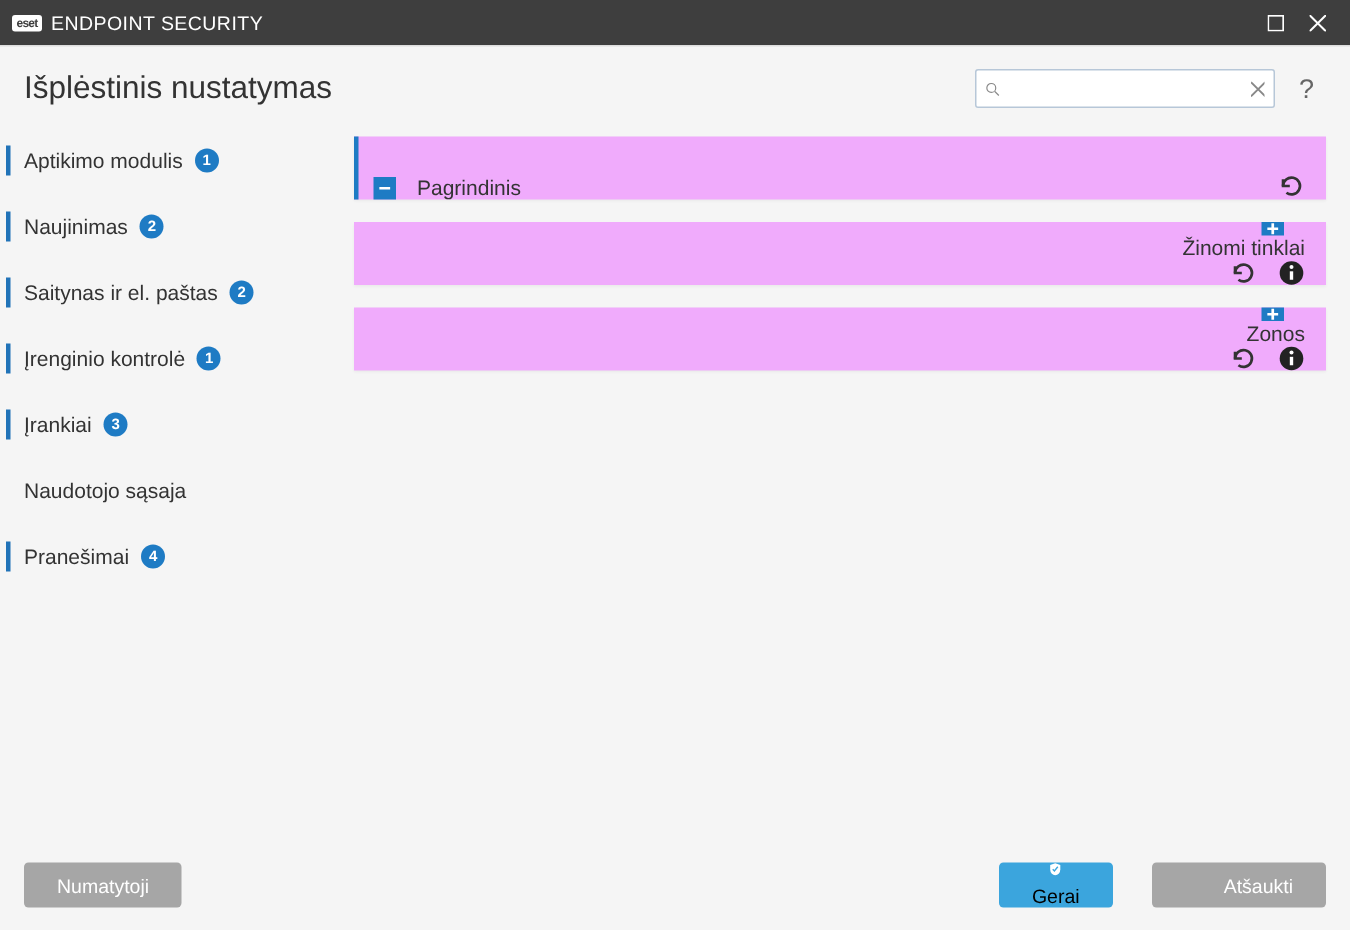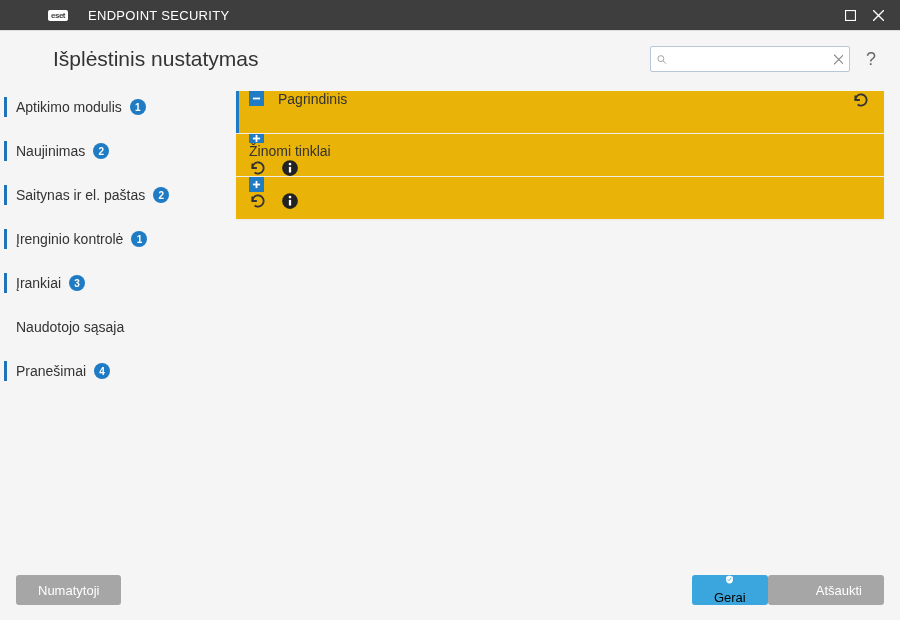--- a/index.html
+++ b/index.html
@@ -1,56 +1,56 @@
 <!DOCTYPE html>
 <html><head>
   <meta charset="utf-8">
   <style>
     * { box-sizing: border-box; margin: 0; padding: 0; font-family: 'Segoe UI', Arial, sans-serif; }
     body { width: 900px; height: 620px; background: #f5f5f5; display: flex; flex-direction: column; overflow: hidden; }
     
     .titlebar { height: 30px; background: #3e3e3e; display: flex; align-items: center; padding: 0 8px; color: #fff; }
-    .titlebar-brand { display: flex; align-items: center; gap: 20px; font-size: 13px; font-weight: 300; letter-spacing: 0.3px; margin-left: 40px; }
+    .titlebar-brand { display: flex; align-items: center; gap: 6px; font-size: 13px; font-weight: 300; letter-spacing: 0.3px; }
     .brand-logo { background: #fff; color: #3e3e3e; font-size: 8px; font-weight: 700; padding: 1px 3px; border-radius: 2px; letter-spacing: -0.5px; }
     .titlebar-spacer { flex: 1; }
     .titlebar-btn { width: 28px; height: 28px; display: flex; align-items: center; justify-content: center; cursor: pointer; }
     .titlebar-btn svg { width: 11px; height: 11px; }
     
     .content { flex: 1; display: flex; flex-direction: column; border-top: 1px solid #ddd; }
     
-    .header-row { height: 56px; display: flex; align-items: center; padding: 0 16px; margin-left: 37px; }
+    .header-row { height: 56px; display: flex; align-items: center; padding: 0 16px; }
     .page-title { font-size: 21px; color: #333; font-weight: 400; }
     .header-spacer { flex: 1; }
     .searchbox { width: 200px; height: 26px; border: 1px solid #b7c7d8; border-radius: 2px; display: flex; align-items: center; padding: 0 6px; background: #fff; }
     .searchbox svg { width: 13px; height: 13px; color: #888; }
     .searchbox input { flex: 1; border: none; outline: none; font-size: 12px; padding: 0 6px; background: transparent; }
     .help-btn { width: 26px; height: 26px; display: flex; align-items: center; justify-content: center; color: #666; font-size: 18px; margin-left: 8px; cursor: pointer; }
     
     .body-row { flex: 1; display: flex; padding: 0 16px 0 0; }
     
     .sidebar { width: 230px; padding: 4px 16px 0 0; }
     .nav-item { position: relative; padding: 8px 8px 8px 16px; font-size: 14px; color: #333; cursor: pointer; display: flex; align-items: flex-end; }
     .nav-item::before { content: ''; position: absolute; left: 4px; top: 6px; bottom: 6px; width: 3px; background: #2173b8; }
     .nav-item.plain::before { display: none; }
     .nav-item.selected { border: 1px solid #c8c8c8; background: #eee; color: #1a6fb0; }
     .nav-item.selected::before { left: 3px; top: 5px; bottom: 5px; }
     .nav-sub { padding: 5px 8px 5px 16px; font-size: 14px; color: #1a6fb0; cursor: pointer; }
     .badge { background: #1e7bc4; color: #fff; font-size: 10px; font-weight: 700; min-width: 16px; height: 16px; border-radius: 8px; display: inline-flex; align-items: center; justify-content: center; margin-left: 8px; padding: 0 4px; }
     .nav-group { margin-bottom: 12px; }
     
     .main { flex: 1; padding: 4px 0 0 6px; }
-    .panel-row { background: #eab308; border-left: 3px solid #1e7bc4; height: 42px; display: flex; align-items: flex-start; padding: 0 14px 0 10px; margin-bottom: 1px; cursor: pointer; box-shadow: 0 1px 2px rgba(0,0,0,0.05); }
+    .panel-row { background: #f0abfc; border-left: 3px solid #1e7bc4; height: 42px; display: flex; align-items: flex-end; padding: 0 14px 0 10px; margin-bottom: 15px; cursor: pointer; box-shadow: 0 1px 2px rgba(0,0,0,0.05); }
     .panel-row.secondary { border-left-color: transparent; flex-direction: column; }
     .expand-icon { width: 15px; height: 15px; background: #1e7bc4; display: flex; align-items: center; justify-content: center; margin-right: 14px; }
     .expand-icon svg { width: 9px; height: 9px; }
     .panel-label { flex: 1; font-size: 14px; color: #333; }
     .panel-actions { display: flex; gap: 14px; align-items: center; }
     .icon-btn { width: 18px; height: 18px; display: flex; align-items: center; justify-content: center; cursor: pointer; color: #333; }
     
-    .footer { height: 60px; display: flex; align-items: center; padding: 0 16px; gap: 0; }
+    .footer { height: 60px; display: flex; align-items: center; padding: 0 16px; gap: 26px; }
     .footer-spacer { flex: 1; }
     .btn { height: 30px; padding: 0 22px; border: none; border-radius: 3px; font-size: 13px; cursor: pointer; display: inline-flex; align-items: center; gap: 6px; }
     .btn-default { background: #a6a6a6; color: #fff; }
     .btn-cancel { background: #a6a6a6; color: #fff; padding-left: 48px; }
     .btn-primary { background: #3ba5dd; color: #000000; flex-direction: column; }
     .btn-primary svg { width: 13px; height: 13px; }
   </style>
 </head>
 <body>
 
@@ -180,20 +180,21 @@
         </div>
       </div>
 
       <div class="panel-row secondary">
         <div class="expand-icon">
           <svg viewBox="0 0 10 10">
               <line x1="1" y1="5" x2="9" y2="5" stroke="#fff" stroke-width="2"></line>
               <line x1="5" y1="1" x2="5" y2="9" stroke="#fff" stroke-width="2"></line>
             </svg>
         </div>
+        <div class="panel-label">Zonos</div>
         <div class="panel-actions">
           <div class="icon-btn">
             <svg viewBox="0 0 16 16">
                 <path d="M3 8 A5 5 0 1 1 5 12" fill="none" stroke="currentColor" stroke-width="1.6"></path>
                 <path d="M3 4 L3 8 L7 8" fill="none" stroke="currentColor" stroke-width="1.6"></path>
               </svg>
           </div>
           <div class="icon-btn">
             <svg viewBox="0 0 16 16">
                 <circle cx="8" cy="8" r="7" fill="#222"></circle>

